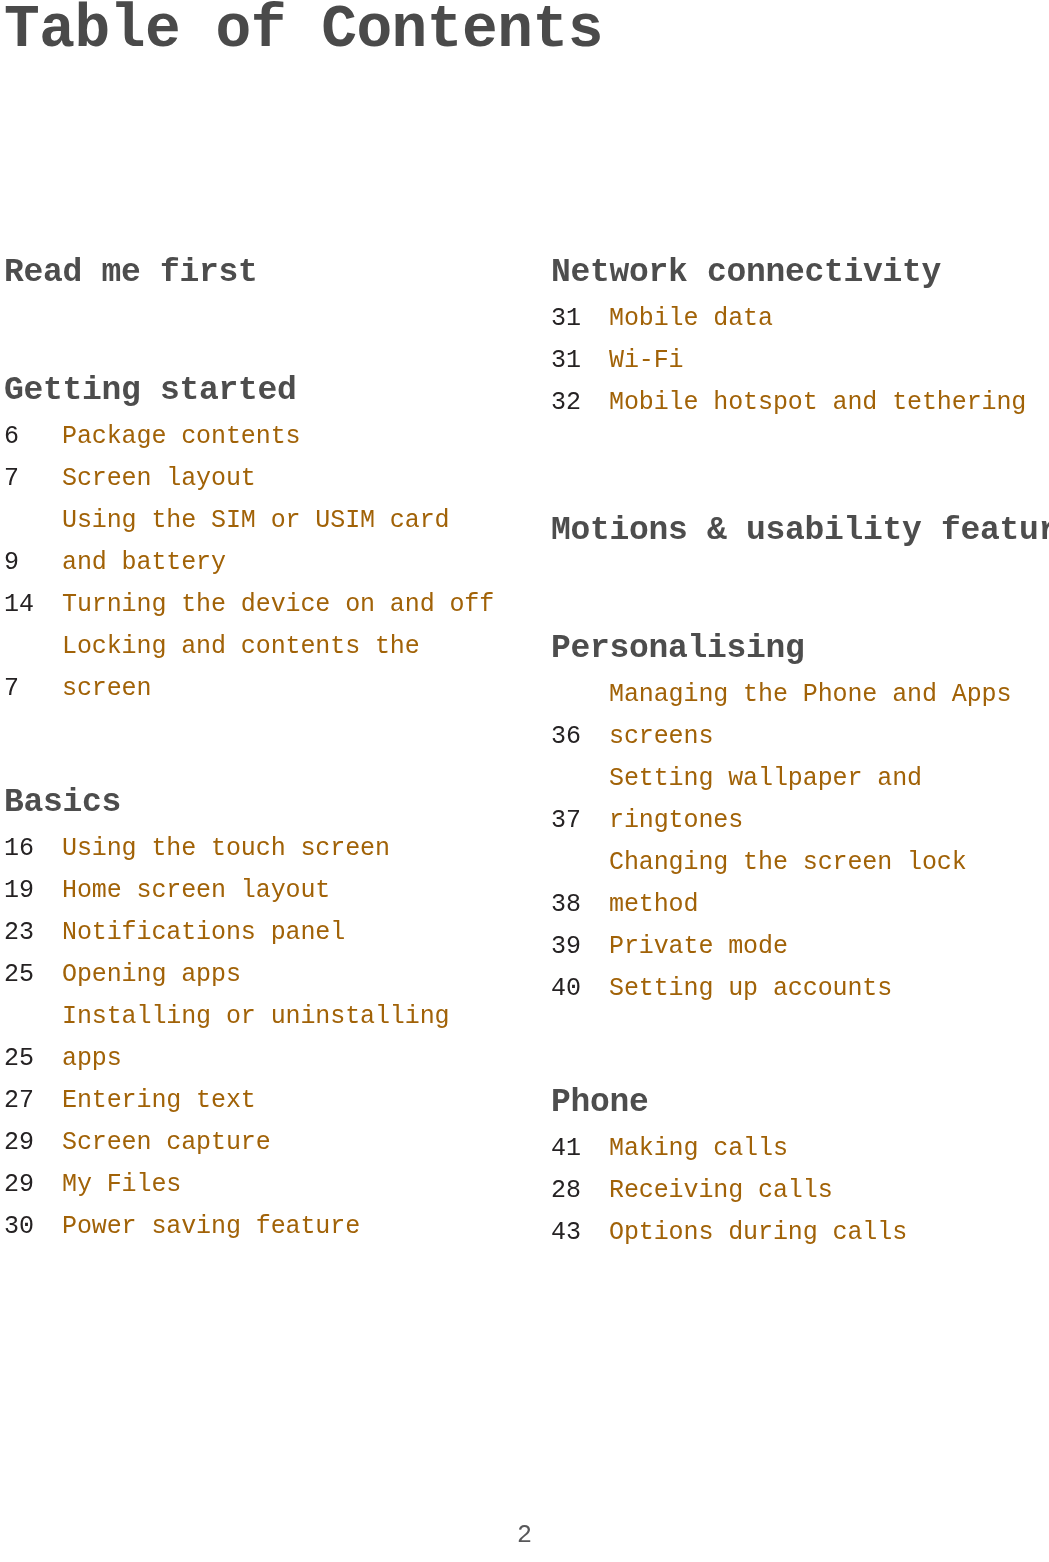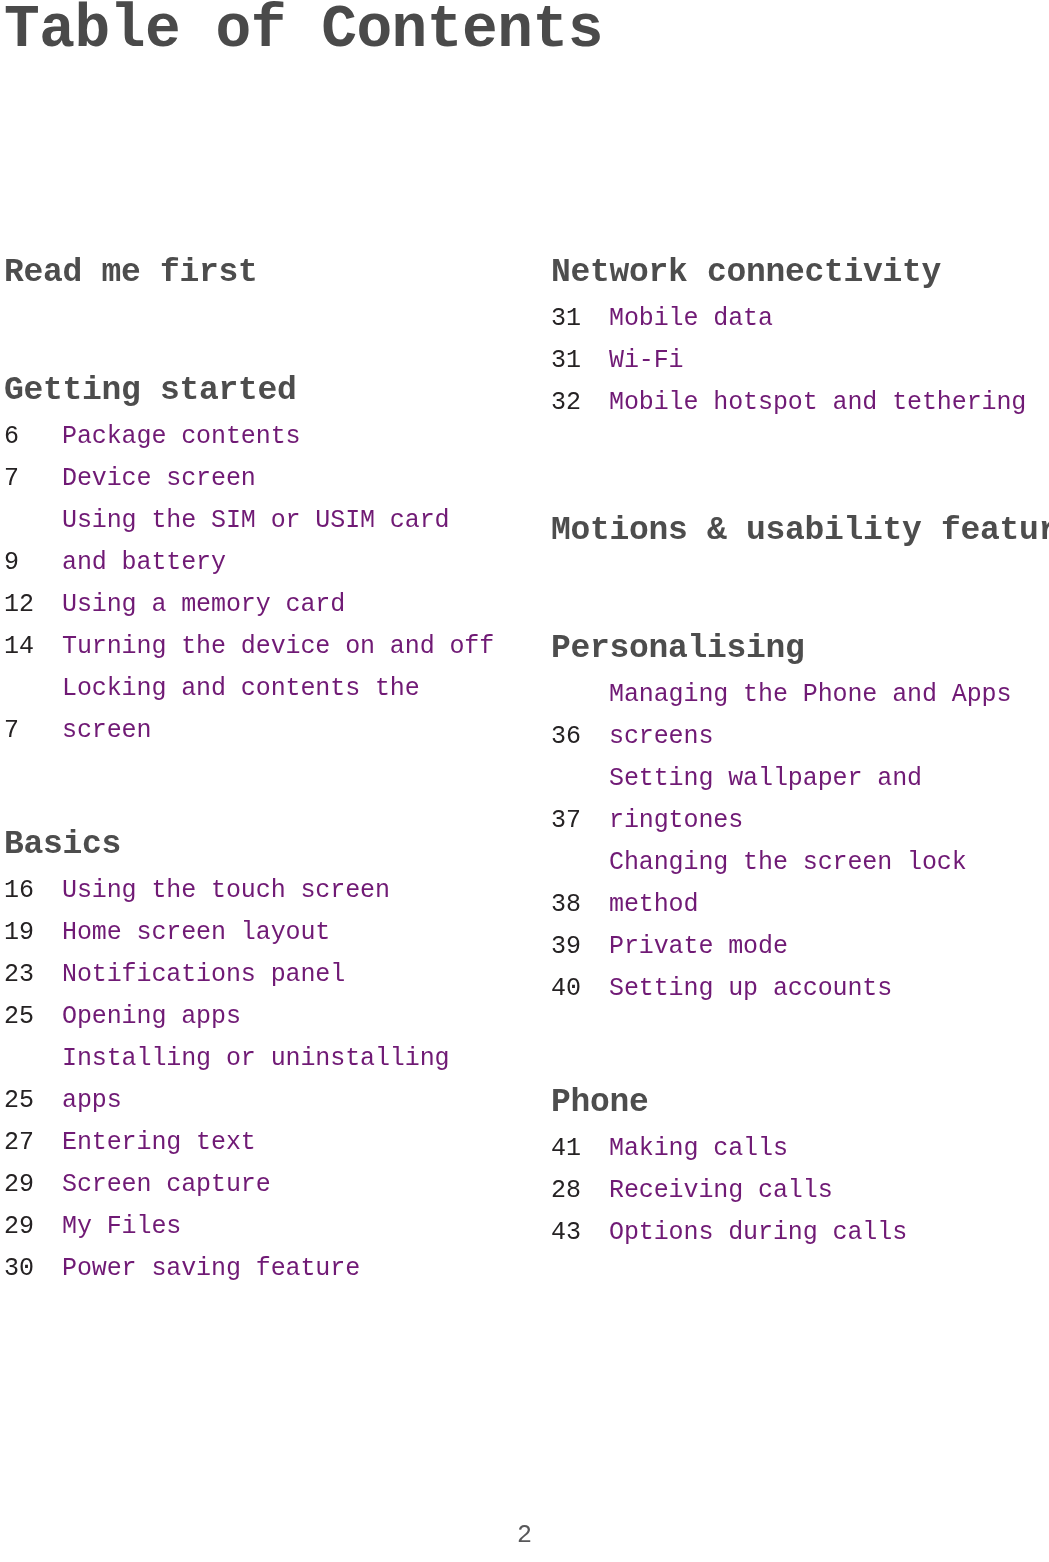--- a/index.html
+++ b/index.html
@@ -69,21 +69,21 @@
     letter-spacing: -0.1px;
   }
   .entry-page {
     flex: 0 0 auto;
     width: 58px;
     text-align: left;
     color: #252223;
   }
   .entry-title {
     flex: 1 1 auto;
-    color: #701a75;
+    color: #a16207;
   }
 
   
   .gap-after-heading { height: 6px; }
   .gap-between-sections { height: 72px; }
   .gap-between-sections-tall { height: 86px; }
 
   
   .page-number {
     position: absolute;
@@ -113,31 +113,27 @@
         <div class="section">
           <div class="section-heading">Getting started</div>
           <div class="gap-after-heading"></div>
           <ul class="entries">
             <li class="entry">
               <span class="entry-page">6</span>
               <span class="entry-title">Package contents</span>
             </li>
             <li class="entry">
               <span class="entry-page">7</span>
-              <span class="entry-title">Device screen</span>
+              <span class="entry-title">Screen layout</span>
             </li>
             <li class="entry">
               <span class="entry-page">9</span>
               <span class="entry-title">Using the SIM or USIM card and battery</span>
             </li>
             <li class="entry">
-              <span class="entry-page">12</span>
-              <span class="entry-title">Using a memory card</span>
-            </li>
-            <li class="entry">
               <span class="entry-page">14</span>
               <span class="entry-title">Turning the device on and off</span>
             </li>
             <li class="entry">
               <span class="entry-page">7</span>
               <span class="entry-title">Locking and contents the screen</span>
             </li>
           </ul>
         </div>
         <div class="gap-between-sections"></div>

